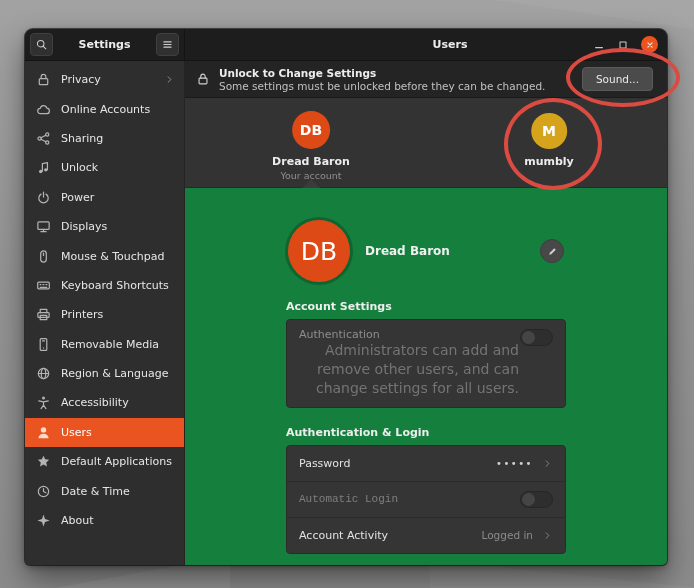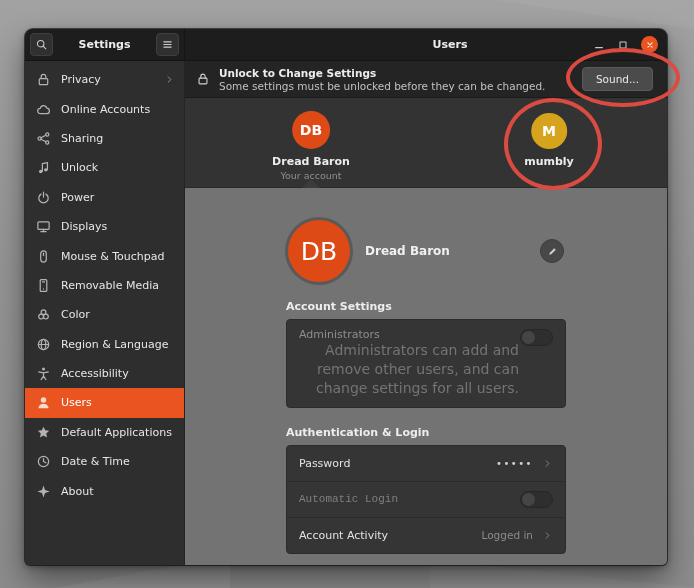--- a/index.html
+++ b/index.html
@@ -37,21 +37,21 @@
 
   
   .body-row{flex:1;display:flex;min-height:0;}
   .sidebar{width:160px;flex-shrink:0;background:#2e2e2e;border-right:1px solid #242424;padding-top:4px;box-sizing:border-box;overflow:hidden;}
   .side-item{height:29.4px;display:flex;align-items:center;gap:10px;padding:0 9px 0 11px;font-size:11px;color:#e6e6e6;cursor:pointer;box-sizing:border-box;}
   .side-item .icon{width:15px;height:15px;flex-shrink:0;color:#b3b3b3;display:flex;}
   .side-item.selected{background:#E95420;color:#ffffff;}
   .side-item.selected .icon{color:#fcd9c9;}
   .side-chevron{margin-left:auto;width:11px;height:11px;color:#9a9a9a;display:flex;}
 
-  .content{flex:1;min-width:0;display:flex;flex-direction:column;background:#737373;}
+  .content{flex:1;min-width:0;display:flex;flex-direction:column;background:#15803d;}
 
   
   .unlock-bar{height:36px;flex-shrink:0;background:#242424;border-bottom:1px solid #1a1a1a;
     display:flex;align-items:center;padding:0 14px 0 11px;gap:9px;}
   .lock-ic{width:14px;height:14px;color:#cfcfcf;flex-shrink:0;display:flex;}
   .unlock-texts{display:flex;flex-direction:column;gap:1px;}
   .unlock-title{font-size:10.5px;font-weight:bold;color:#ededed;}
   .unlock-sub{font-size:10.5px;color:#c1c1c1;}
   .unlock-btn{margin-left:auto;background:#4b4b4b;border:1px solid #5a5a5a;border-radius:4px;
     color:#eaeaea;font-size:10.5px;padding:5px 13px;cursor:pointer;font-family:inherit;}
@@ -234,35 +234,44 @@
               <svg viewBox="0 0 16 16" fill="none" stroke="currentColor" stroke-width="1.3" stroke-linecap="round" stroke-linejoin="round">
                 <rect x="5" y="2" width="6" height="12" rx="3"></rect>
                 <path d="M8 4.5v2.4"></path>
               </svg>
             </span>
             <span class="side-label">Mouse &amp; Touchpad</span>
           </div>
           <div class="side-item">
             <span class="icon">
               <svg viewBox="0 0 16 16" fill="none" stroke="currentColor" stroke-width="1.3" stroke-linecap="round" stroke-linejoin="round">
+                <rect x="1.8" y="4.5" width="12.4" height="7" rx="1"></rect>
+                <path d="M4.5 10h7M4.3 7h1M7.5 7h1M10.7 7h1"></path>
+              </svg>
+            </span>
+            <span class="side-label">Keyboard Shortcuts</span>
+          </div>
+          <div class="side-item">
+            <span class="icon">
+              <svg viewBox="0 0 16 16" fill="none" stroke="currentColor" stroke-width="1.3" stroke-linecap="round" stroke-linejoin="round">
+                <path d="M4.5 6V2.5h7V6"></path>
+                <rect x="2" y="6" width="12" height="5" rx="1"></rect>
+                <rect x="4.5" y="9" width="7" height="4.5"></rect>
+              </svg>
+            </span>
+            <span class="side-label">Printers</span>
+          </div>
+          <div class="side-item">
+            <span class="icon">
+              <svg viewBox="0 0 16 16" fill="none" stroke="currentColor" stroke-width="1.3" stroke-linecap="round" stroke-linejoin="round">
                 <rect x="4.5" y="1.8" width="7" height="12.4" rx="1"></rect>
                 <path d="M7 4.2h2M8 11.5v.1"></path>
               </svg>
             </span>
             <span class="side-label">Removable Media</span>
-          </div>
-          <div class="side-item">
-            <span class="icon">
-              <svg viewBox="0 0 16 16" fill="none" stroke="currentColor" stroke-width="1.3" stroke-linecap="round" stroke-linejoin="round">
-                <circle cx="8" cy="5.6" r="2.6"></circle>
-                <circle cx="5.5" cy="10.2" r="2.6"></circle>
-                <circle cx="10.5" cy="10.2" r="2.6"></circle>
-              </svg>
-            </span>
-            <span class="side-label">Color</span>
           </div>
           <div class="side-item">
             <span class="icon">
               <svg viewBox="0 0 16 16" fill="none" stroke="currentColor" stroke-width="1.3" stroke-linecap="round" stroke-linejoin="round">
                 <circle cx="8" cy="8" r="5.5"></circle>
                 <ellipse cx="8" cy="8" rx="2.4" ry="5.5"></ellipse>
                 <path d="M2.5 8h11"></path>
               </svg>
             </span>
             <span class="side-label">Region &amp; Language</span>
@@ -352,21 +361,21 @@
                 <span class="ic">
                   <svg viewBox="0 0 16 16" fill="none" stroke="currentColor" stroke-width="1.3" stroke-linecap="round" stroke-linejoin="round">
                     <path d="M3.2 12.8l.9-3 6.5-6.5 2.1 2.1-6.5 6.5z" fill="currentColor" stroke="none"></path>
                   </svg>
                 </span>
               </div>
           </div>
 
           <div class="section-heading">Account Settings</div>
           <div class="card admin-card">
-            <div class="admin-label">Administrators</div>
+            <div class="admin-label">Authentication</div>
             <div class="admin-desc">Administrators can add and remove other users, and can change settings for all users.</div>
             <div class="toggle toggle-abs">
                 <div class="knob"></div>
               </div>
           </div>
 
           <div class="section-heading">Authentication &amp; Login</div>
           <div class="card auth-card">
             <div class="auth-row">
               <span class="row-label">Password</span>

